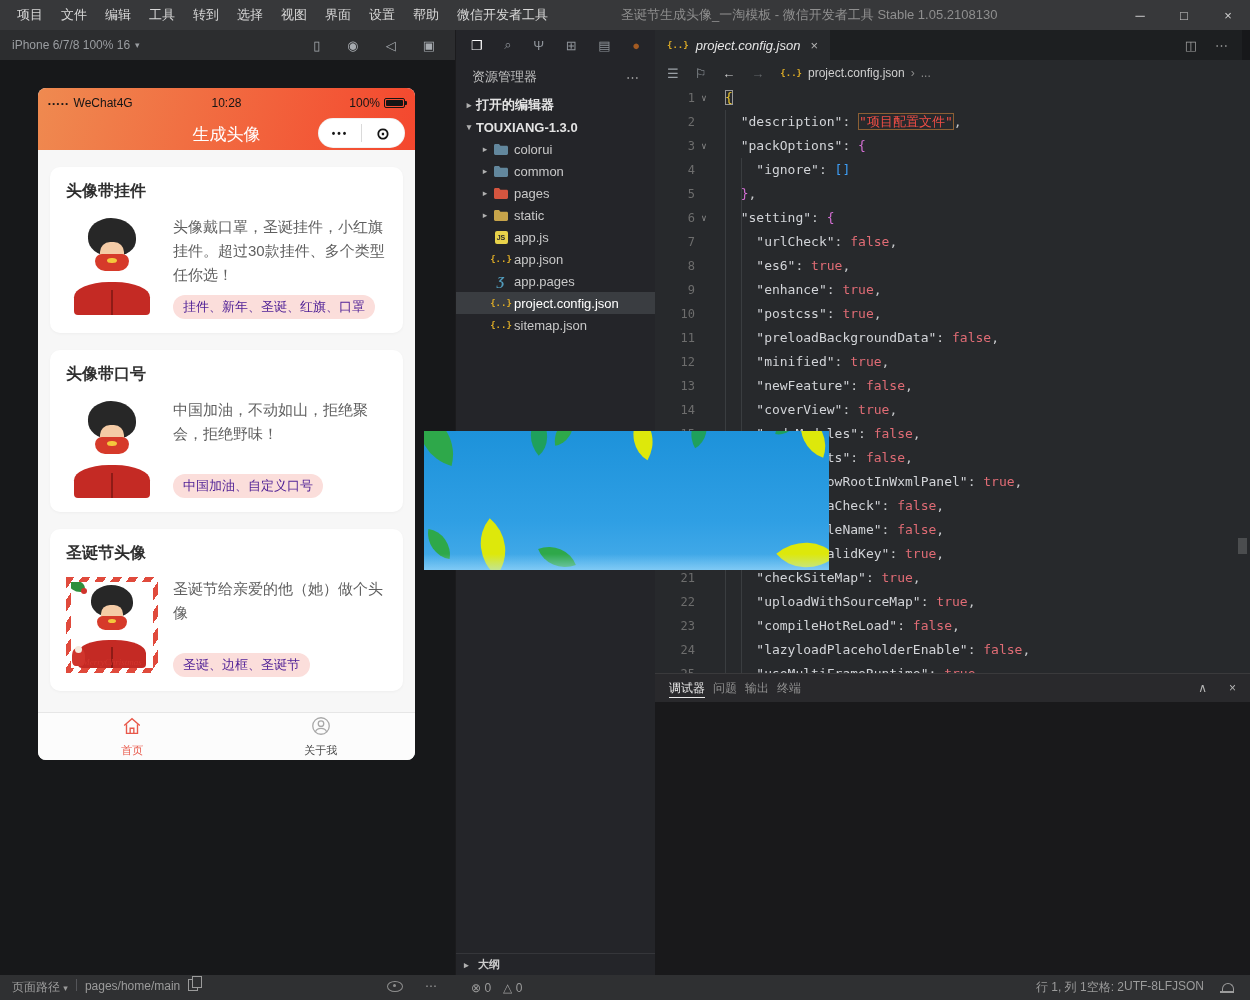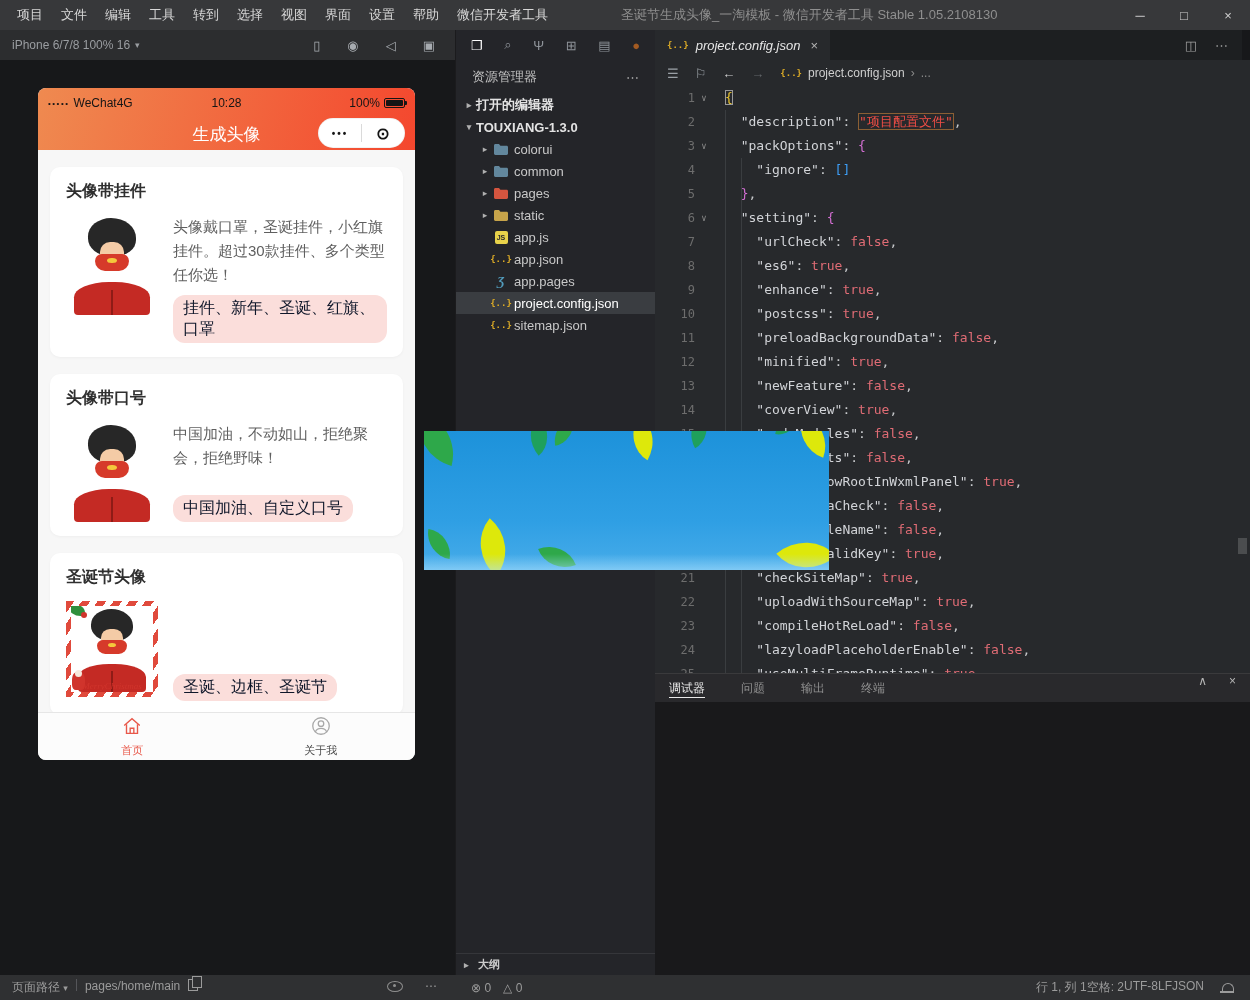--- a/index.html
+++ b/index.html
@@ -52,21 +52,21 @@
   #capsule .cap-div{width:1px;height:18px;background:#dadada;}
   #capsule .target{flex:1;text-align:center;color:#141414;font-size:16px;font-weight:bold;}
 
   #phone-body{position:absolute;top:62px;bottom:47px;left:0;right:0;overflow:hidden;padding-top:17px;background:#f7f7f7;}
   .card{margin:0 12px 17px;background:#fff;border-radius:10px;padding:14px 16px;box-shadow:0 1px 3px rgba(0,0,0,0.04);}
   .card-title{font-size:16px;font-weight:bold;color:#2f2f2f;margin-bottom:13px;}
   .card-row{display:flex;gap:15px;}
   .card-col{display:flex;flex-direction:column;flex:1;min-height:100px;}
   .card-desc{margin:0;font-size:15px;color:#5f5f5f;line-height:1.6;}
   .tag-row{margin-top:auto;padding-top:8px;}
-  .tag{display:inline-block;background:#fbdedb;color:#0f172a;font-size:16px;padding:3px 10px;border-radius:12px;}
+  .tag{display:inline-block;background:#fbdedb;color:#4c1d95;font-size:13px;padding:3px 10px;border-radius:12px;}
 
   
   .avatar{width:92px;height:100px;position:relative;flex-shrink:0;background:#fff;overflow:hidden;}
   .avatar .hair{position:absolute;top:3%;left:24%;width:52%;height:38%;background:#272727;border-radius:48% 52% 42% 46%;}
   .avatar .faceSkin{position:absolute;top:27%;left:37%;width:26%;height:24%;background:#f4cba6;border-radius:42%;}
   .avatar .maskRed{position:absolute;top:39%;left:32%;width:36%;height:17%;background:#d63a2a;border-radius:7px 7px 10px 10px;}
   .avatar .flagDot{position:absolute;top:43%;left:45%;width:10%;height:5%;background:#f4c83c;border-radius:50%;}
   .avatar .jacket{position:absolute;bottom:0;left:9%;width:82%;height:33%;background:#c42a24;border-radius:46% 46% 4px 4px;}
   .avatar .zipline{position:absolute;bottom:0;left:49%;width:2px;height:25%;background:#8e1b16;}
   .avatar.framed{height:96px;border:5px solid transparent;border-image:repeating-linear-gradient(125deg,#e04a3c 0 7px,#ffffff 7px 13px) 5;box-sizing:border-box;}
@@ -111,21 +111,21 @@
   .fold{width:18px;text-align:center;color:#8a8a8a;font-size:9px;flex-shrink:0;}
   .ct{padding-left:12px;}
   .key{color:#d2d4d8;} .pun{color:#c8cacd;} .str{color:#ef4d45;} .bool{color:#e06c75;}
   .b1{color:#ecc52e;} .b2{color:#d36fd3;} .b3{color:#3d9df5;}
   .cursorbox{outline:1px solid #9a9a9a;outline-offset:-1px;}
   .cjkbox{border:1px solid rgba(222,140,60,0.55);}
   #scroll-thumb{position:absolute;right:3px;top:452px;width:9px;height:16px;background:#4b4d4f;}
 
   
   #debug-panel{position:absolute;left:0;right:0;top:613px;bottom:0;background:#19191b;border-top:1px solid #3a3a3c;}
-  #debug-tabs{height:28px;background:#29292c;display:flex;align-items:flex-start;padding:0 14px;gap:36px;}
+  #debug-tabs{height:28px;background:#29292c;display:flex;align-items:center;padding:0 14px;gap:8px;}
   .dtab{color:#8f8f8f;font-size:12px;height:100%;display:flex;align-items:center;position:relative;}
   .dtab.active{color:#eaeaea;}
   .dtab.active::after{content:'';position:absolute;bottom:4px;left:0;right:0;height:1px;background:#eaeaea;}
   #debug-actions{margin-left:auto;display:flex;gap:22px;color:#b5b5b5;font-size:12px;}
   #debug-content{position:absolute;top:28px;bottom:0;left:0;right:0;background:#19191b;}
 
   
   #statusbar{position:absolute;bottom:0;height:25px;left:0;right:0;background:#2f3032;display:flex;align-items:center;color:#9b9b9b;font-size:12px;}
   #sb-left{width:455px;display:flex;align-items:flex-start;padding:0 12px;box-sizing:border-box;gap:8px;}
   .sb-vdiv{width:1px;height:12px;background:#55565a;}
@@ -276,20 +276,21 @@
                     <span class="faceSkin"></span>
                     <span class="maskRed"></span>
                     <span class="flagDot"></span>
                     <span class="jacket"></span>
                     <span class="zipline"></span>
                     <span class="holly"></span>
                     <span class="santa"></span>
                     <span class="art-caption">MerryChristmas</span>
                   </div>
                   <div class="card-col">
+                    <p class="card-desc">圣诞节给亲爱的他（她）做个头像</p>
                     <div class="tag-row"><span class="tag">圣诞、边框、圣诞节</span></div>
                   </div>
                 </div>
               </div>
             </div>
         </div>
         <div id="phone-tabbar">
             <div class="tab-item active">
               <span><svg viewBox="0 0 24 24" fill="none" stroke="#e8584a" stroke-width="1.5">
                   <path d="M3.5 11.5 L12 4 L20.5 11.5"></path>

